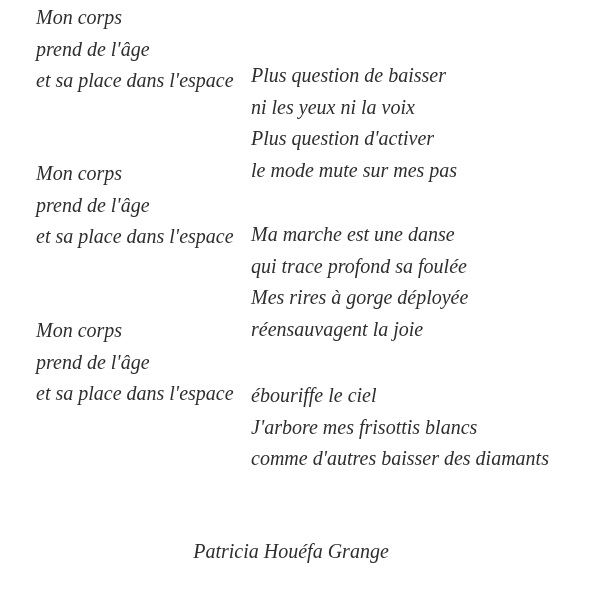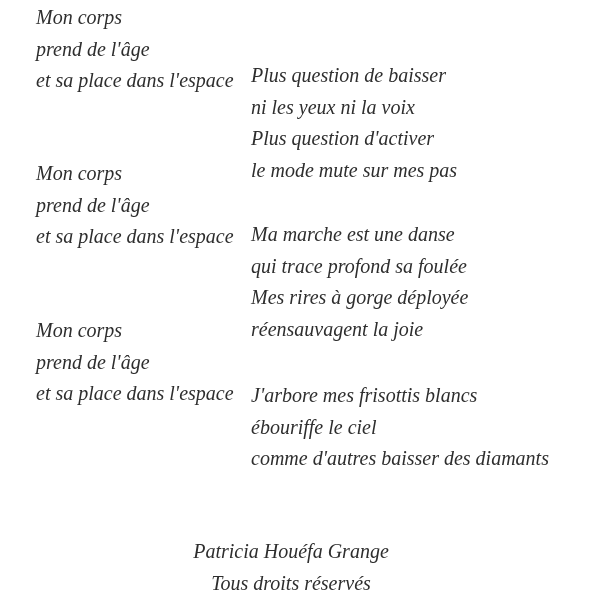--- a/index.html
+++ b/index.html
@@ -72,23 +72,22 @@
   </div>
 
   <div class="block stanza-block stanza-2">
     <div class="line">Ma marche est une danse</div>
     <div class="line">qui trace profond sa foulée</div>
     <div class="line">Mes rires à gorge déployée</div>
     <div class="line">réensauvagent la joie</div>
   </div>
 
   <div class="block stanza-block stanza-3">
+    <div class="line">ébouriffe le ciel</div>
     <div class="line">J'arbore mes frisottis blancs</div>
-    <div class="line">ébouriffe le ciel</div>
     <div class="line">comme d'autres baisser des diamants</div>
   </div>
 
   <div class="credits">
     <div class="line">Patricia Houéfa Grange</div>
-    <div class="line">Tous droits réservés</div>
   </div>
 
 </div>
 
 </body></html>

